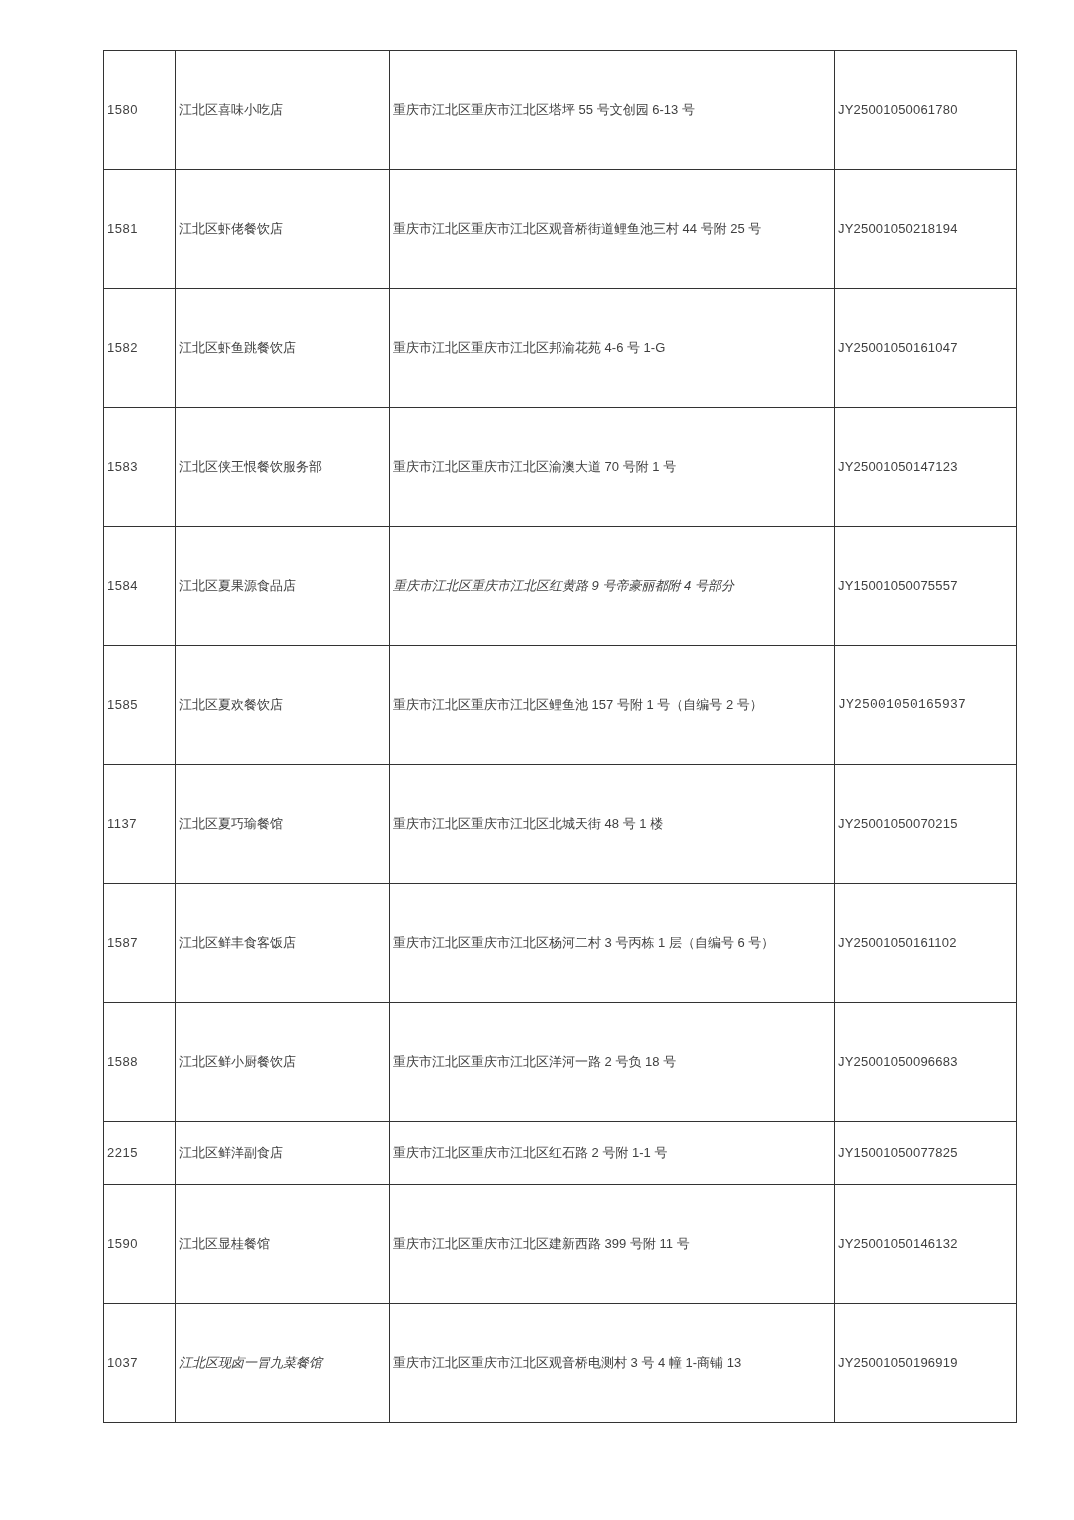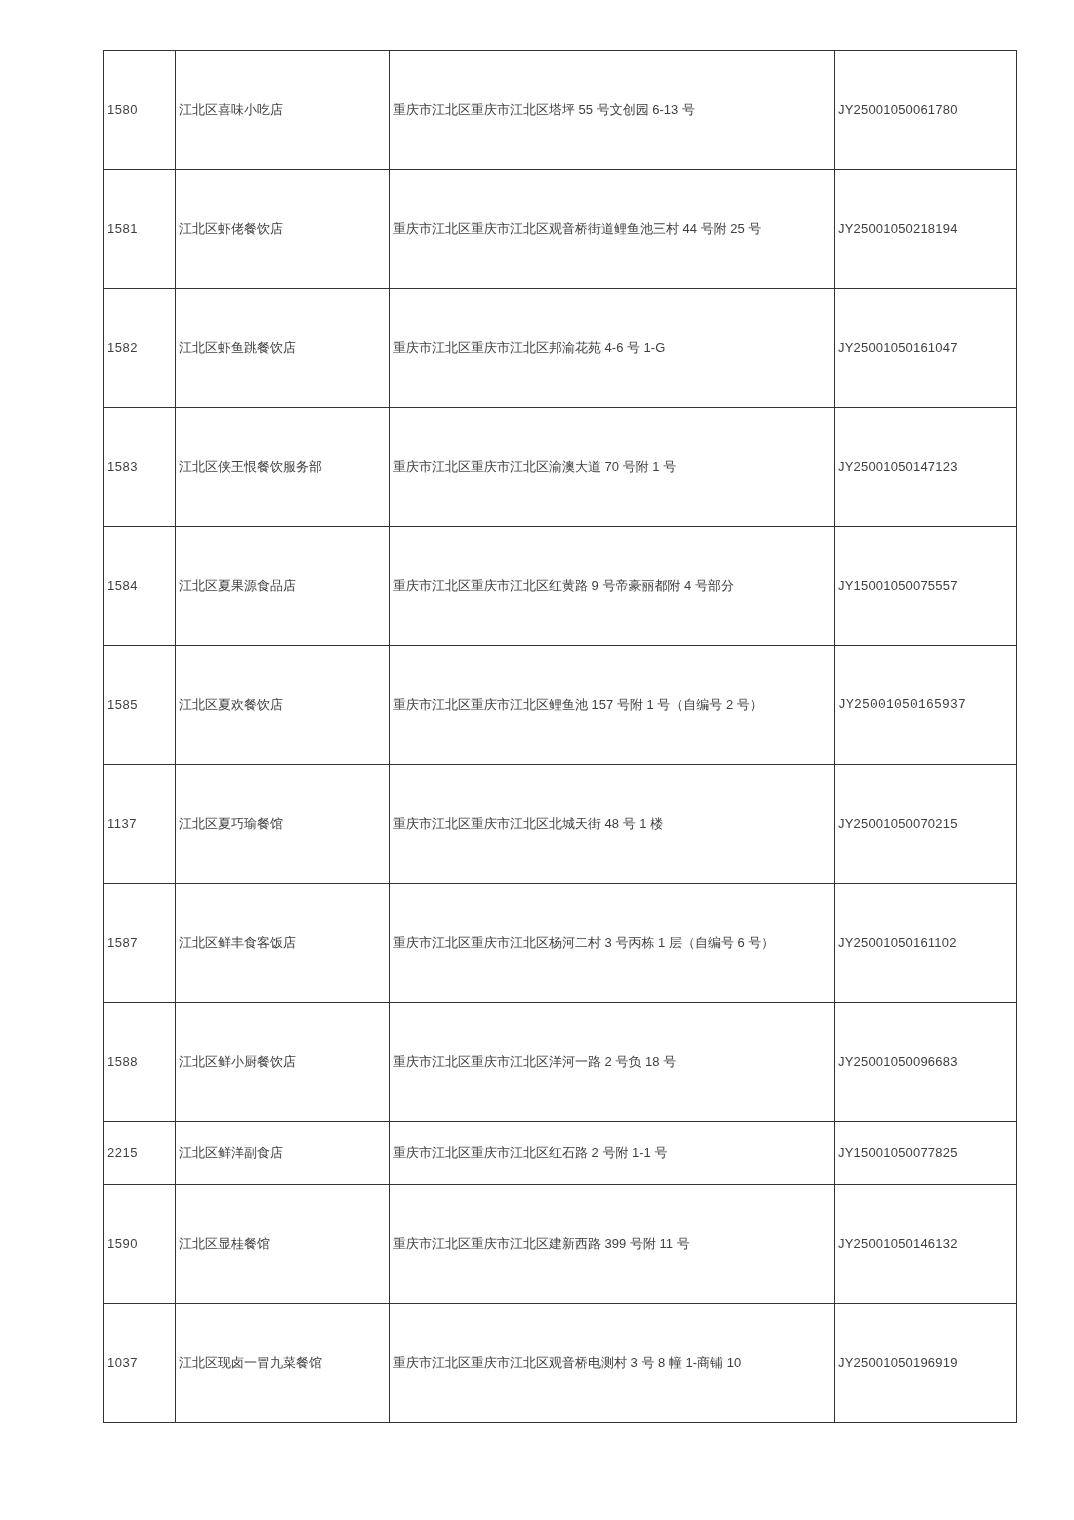--- a/index.html
+++ b/index.html
@@ -77,21 +77,21 @@
   </tr>
         <tr>
     <td class="col-no" style="border-color: rgb(51, 51, 51);">1583</td>
     <td class="col-name" style="border-color: rgb(51, 51, 51);">江北区侠王恨餐饮服务部</td>
     <td class="col-address" style="border-color: rgb(51, 51, 51);">重庆市江北区重庆市江北区渝澳大道 70 号附 1 号</td>
     <td class="col-license" style="border-color: rgb(51, 51, 51);">JY25001050147123</td>
   </tr>
         <tr>
     <td class="col-no" style="border-color: rgb(51, 51, 51);">1584</td>
     <td class="col-name" style="border-color: rgb(51, 51, 51);">江北区夏果源食品店</td>
-    <td class="col-address" style="border-color: rgb(51, 51, 51);">重庆市江北区重庆市江北区红黄路 9 号帝豪丽都附 4 号部分</td>
+    <td class="col-address" style="border-color: rgb(51, 51, 51); font-style: italic;">重庆市江北区重庆市江北区红黄路 9 号帝豪丽都附 4 号部分</td>
     <td class="col-license" style="border-color: rgb(51, 51, 51);">JY15001050075557</td>
   </tr>
         <tr>
     <td class="col-no" style="border-color: rgb(51, 51, 51);">1585</td>
     <td class="col-name" style="border-color: rgb(51, 51, 51);">江北区夏欢餐饮店</td>
     <td class="col-address" style="border-color: rgb(51, 51, 51);">重庆市江北区重庆市江北区鲤鱼池 157 号附 1 号（自编号 2 号）</td>
     <td class="col-license" style="border-color: rgb(51, 51, 51); font-family: Liberation Mono, monospace;">JY25001050165937</td>
   </tr>
         <tr>
     <td class="col-no" style="border-color: rgb(51, 51, 51);">1137</td>
@@ -118,19 +118,19 @@
     <td class="col-license" style="border-color: rgb(51, 51, 51);">JY15001050077825</td>
   </tr>
         <tr>
     <td class="col-no" style="border-color: rgb(51, 51, 51);">1590</td>
     <td class="col-name" style="border-color: rgb(51, 51, 51);">江北区显桂餐馆</td>
     <td class="col-address" style="border-color: rgb(51, 51, 51);">重庆市江北区重庆市江北区建新西路 399 号附 11 号</td>
     <td class="col-license" style="border-color: rgb(51, 51, 51);">JY25001050146132</td>
   </tr>
         <tr>
     <td class="col-no" style="border-color: rgb(51, 51, 51);">1037</td>
-    <td class="col-name" style="border-color: rgb(51, 51, 51);">江北区现卤一冒九菜餐馆</td>
-    <td class="col-address" style="border-color: rgb(51, 51, 51);">重庆市江北区重庆市江北区观音桥电测村 3 号 8 幢 1-商铺 10</td>
+    <td class="col-name" style="border-color: rgb(51, 51, 51); font-style: italic;">江北区现卤一冒九菜餐馆</td>
+    <td class="col-address" style="border-color: rgb(51, 51, 51);">重庆市江北区重庆市江北区观音桥电测村 3 号 4 幢 1-商铺 13</td>
     <td class="col-license" style="border-color: rgb(51, 51, 51);">JY25001050196919</td>
   </tr>
       </tbody>
   </table>
 </div>
 
 </body></html>

